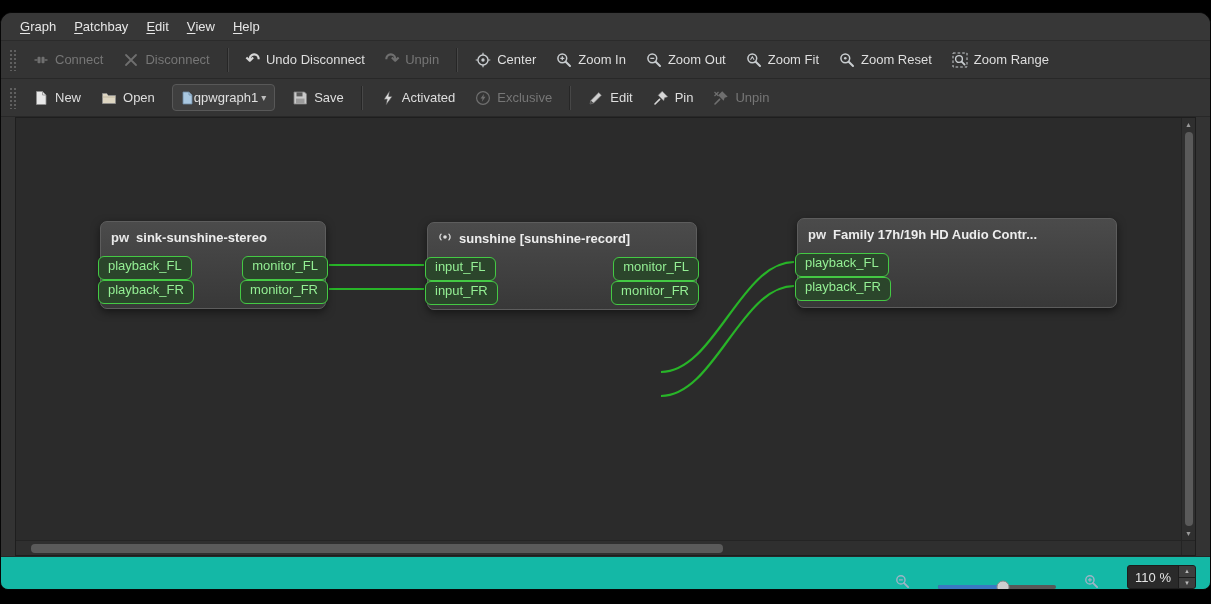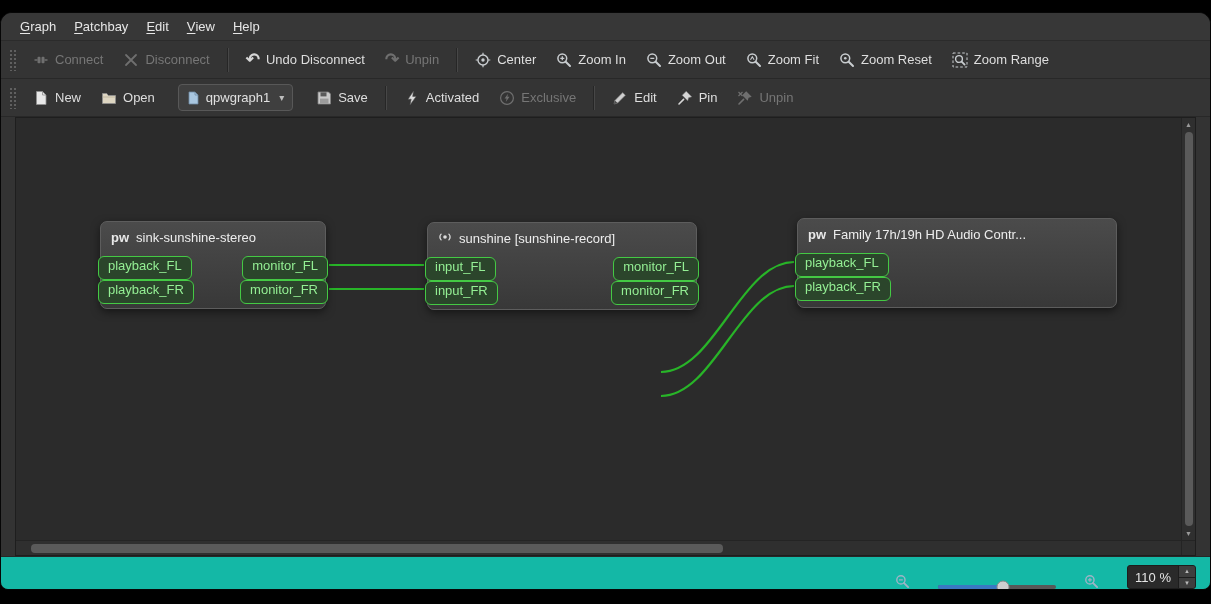--- a/index.html
+++ b/index.html
@@ -30,22 +30,22 @@
   .handle { width:8px; height:22px; margin:0 5px 0 2px; flex:none;
     background-image:radial-gradient(circle,#606060 1px,transparent 1.3px);
     background-size:4px 4px; }
   .tb-btn { display:flex; align-items:center; gap:6px; padding:5px 9px;
     border-radius:4px; color:#dedede; white-space:nowrap; }
   .tb-btn.disabled { color:#767676; }
   .sep { width:0; height:24px; border-left:1px solid #262626;
     border-right:1px solid #474747; margin:0 6px; flex:none; }
   .uglyph { font-size:17px; line-height:14px; font-weight:bold; color:#d6d6d6; }
   .uglyph.dis { color:#6f6f6f; }
-  .combo { display:flex; align-items:center; gap:6px; height:27px; padding:0 8px;
-    background:#3f3f3f; border:1px solid #585858; border-radius:4px; margin:0 12px;text-align:center; }
+  .combo { display:flex; align-items:center; height:27px; padding:0 8px;
+    background:#3f3f3f; border:1px solid #585858; border-radius:4px; margin:0 6px;text-align:center; }
   .combo-arrow { color:#bdbdbd; font-size:10px; margin-left:3px; }
 
   
   .canvas-frame { flex:1; min-height:0; margin:0 14px; display:flex;
     flex-direction:column; border:1px solid #1e1e1e; background:#2b2b2b; }
   .canvas-row { flex:1; min-height:0; display:flex; }
   .canvas { flex:1; position:relative; overflow:hidden;
     background:var(--canvas-bg,#2b2b2b); }
   .canvas svg.wires { position:absolute; left:0; top:0; }
   .vscroll { width:14px; flex:none; background:#2f2f2f; border-left:1px solid #242424;
@@ -60,21 +60,21 @@
     background:#5a5a5a; border-radius:4px; }
   .corner { width:14px; flex:none; background:#2f2f2f;
     border-top:1px solid #242424; border-left:1px solid #242424; }
 
   
   .node { position:absolute; background:linear-gradient(#4b4b4b,#383838);
     border:1px solid #5d5d5d; border-radius:7px;
     box-shadow:0 3px 8px rgba(0,0,0,.5); }
   .node-head { height:30px; display:flex; align-items:center; gap:7px; padding:0 10px; }
   .node-icon { color:#e8e8e8; font-weight:bold; font-size:13px; line-height:1; }
-  .node-title { font-weight:normal; color:#ededed; white-space:nowrap; overflow:hidden; }
+  .node-title { font-weight:bold; color:#ededed; white-space:nowrap; overflow:hidden; }
   .port { position:absolute; height:24px; line-height:18px; padding:0 9px;
     border:1px solid var(--port-border,#44c944); border-radius:6px;
     background:var(--port-fill,#2b452b); color:var(--port-text,#94ef94);
     white-space:nowrap; }
   .port.left { left:-3px; }
   .port.right { right:-3px; }
   .wire { fill:none; stroke:var(--wire,#28b428); stroke-width:2.2; }
 
   
   .statusbar { height:33px; flex:none; background:#14b8a6; border-top:1px solid #272727;

